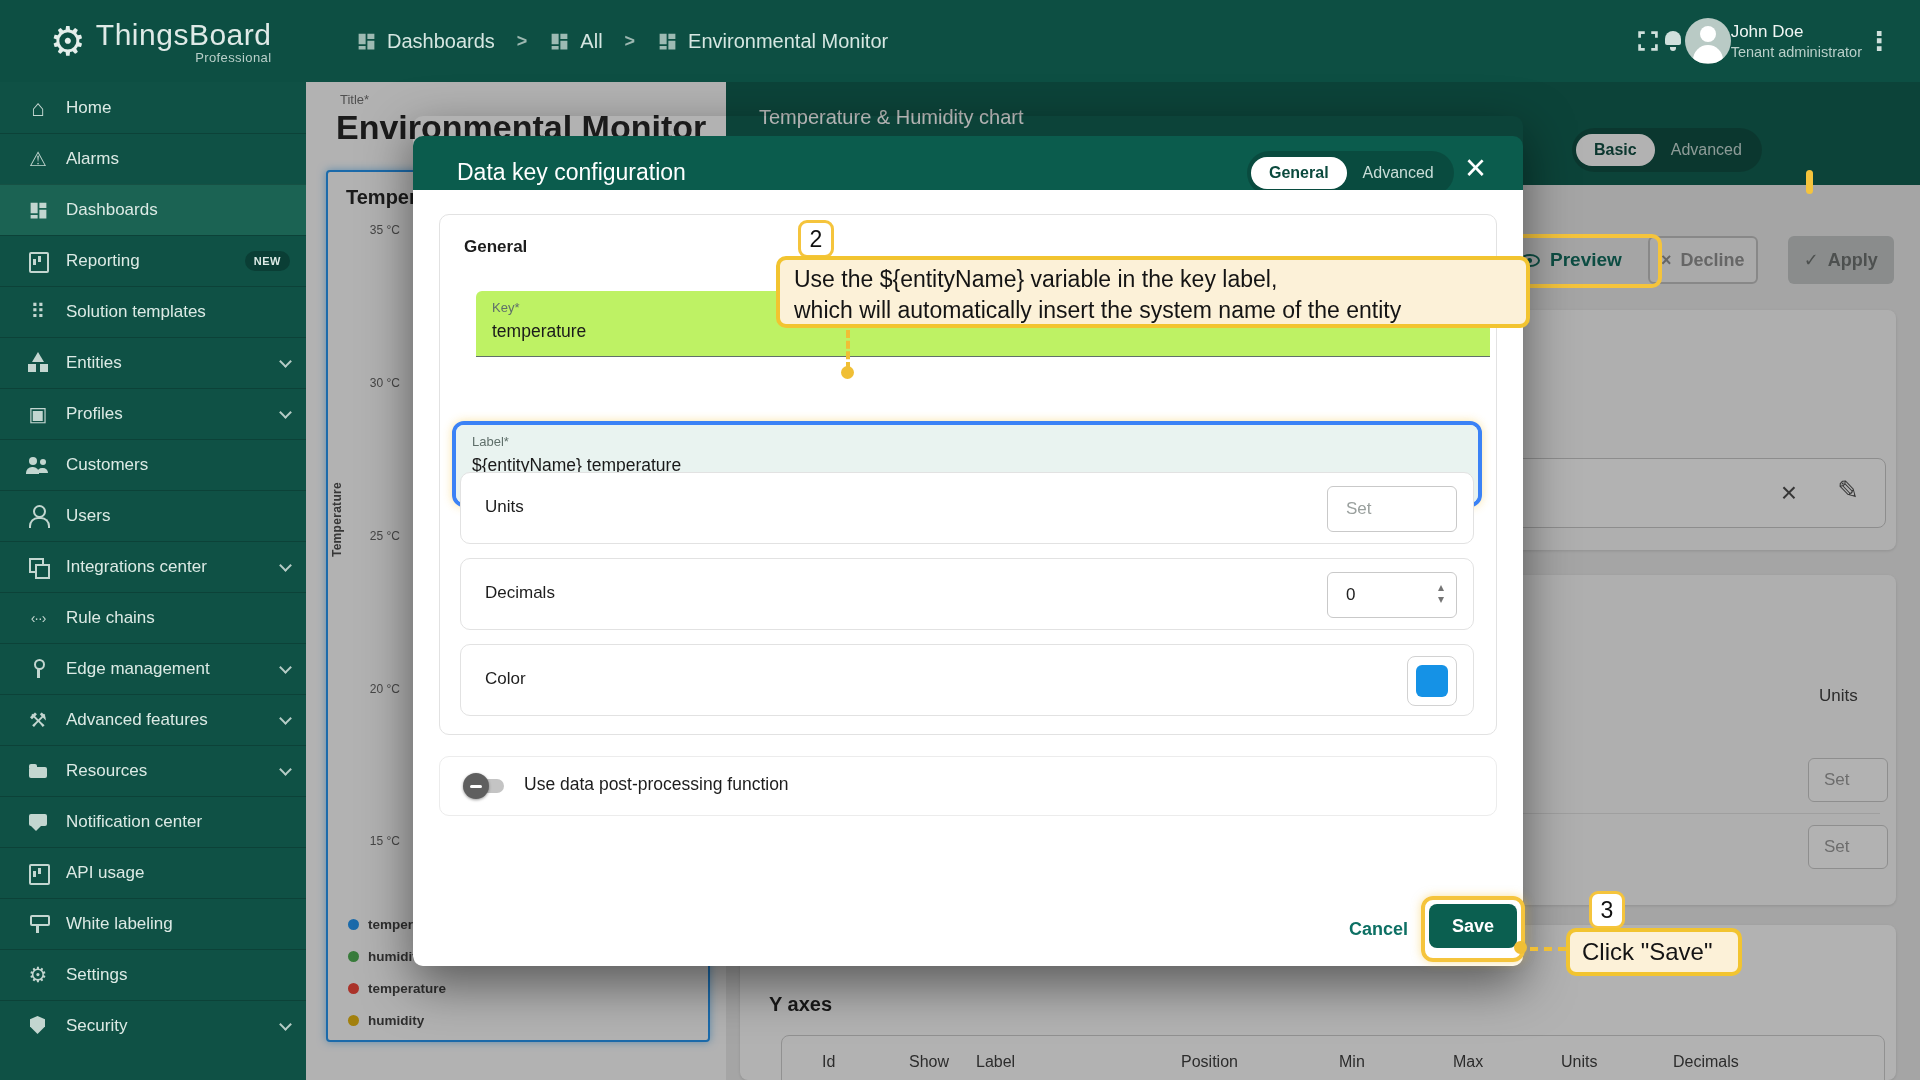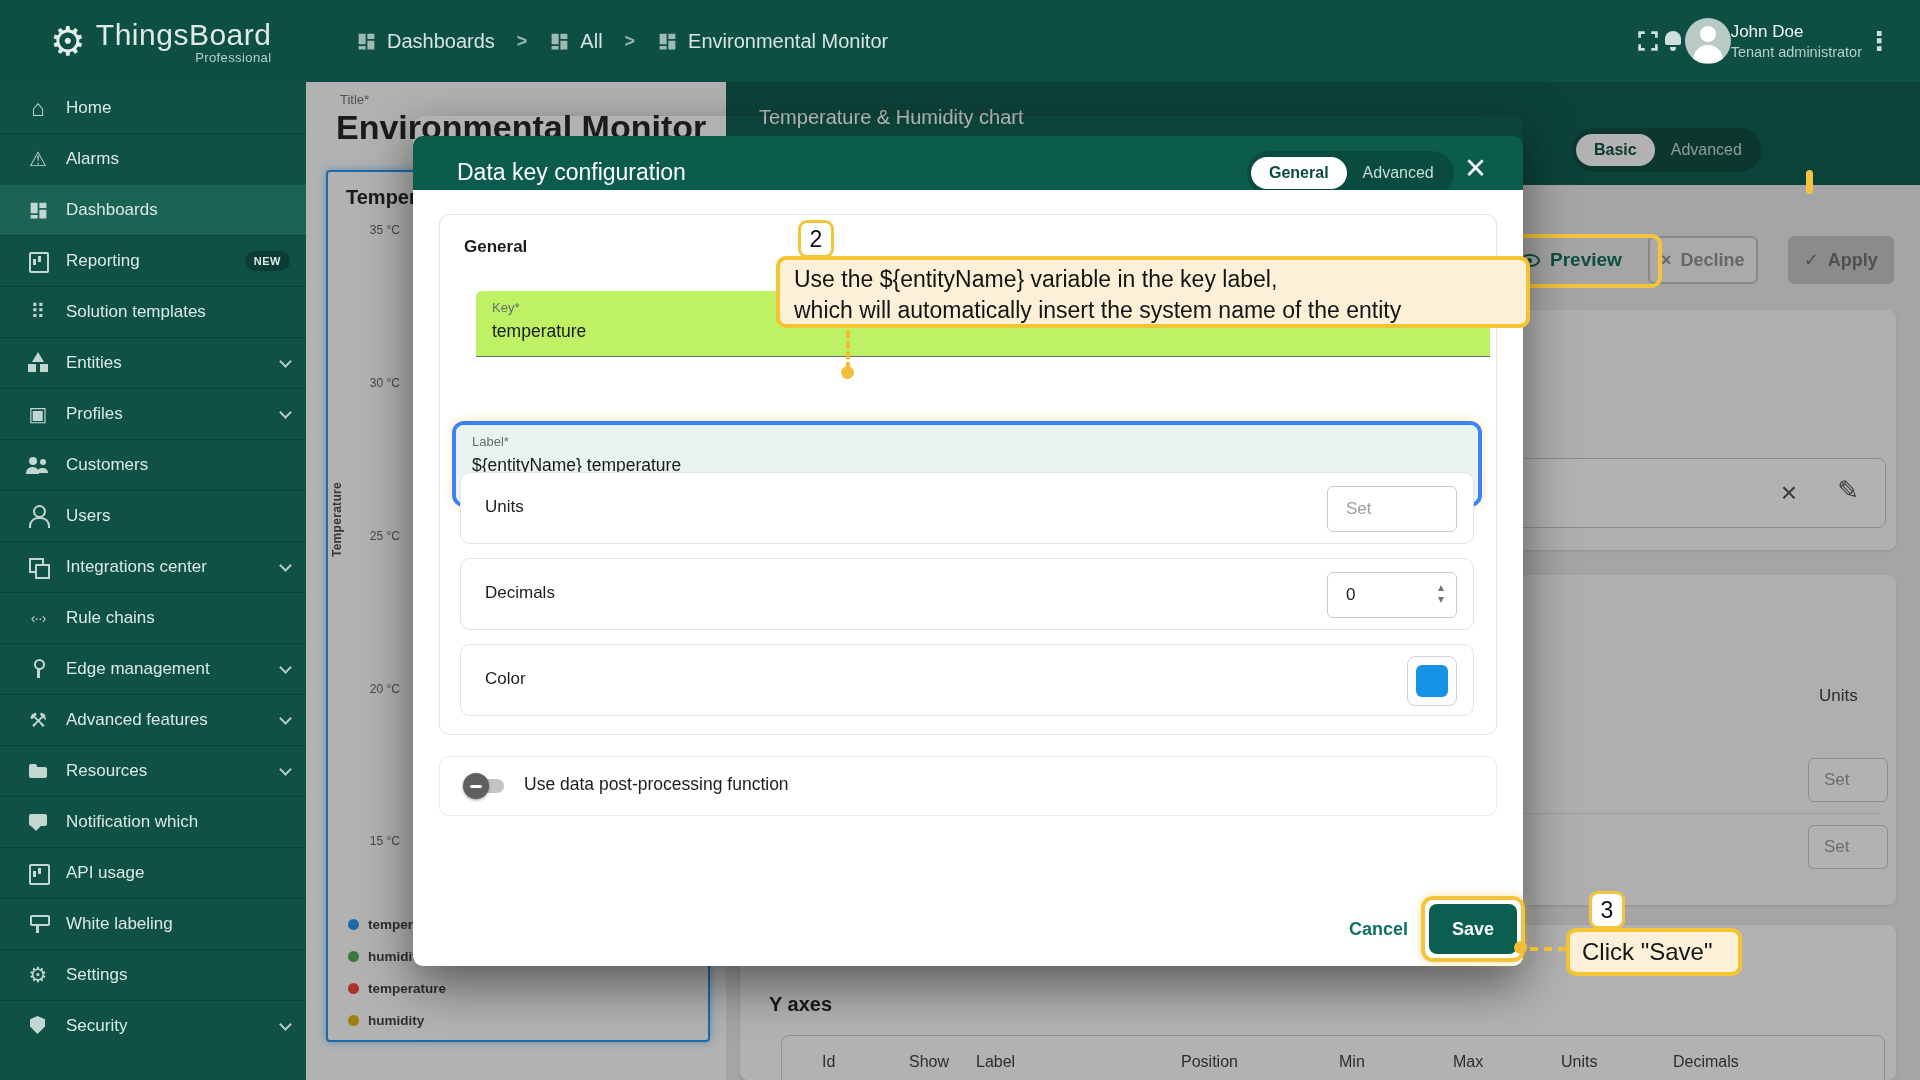--- a/index.html
+++ b/index.html
@@ -156,21 +156,21 @@
   .rc-numbox .spin{right:12px;top:8px;font-size:12px;color:#757575;}
   .swatch-btn{position:absolute;right:16px;top:11px;width:50px;height:50px;border:1.5px solid #d2d2d2;border-radius:8px;display:flex;align-items:center;justify-content:center;background:#fff;}
   .swatch{width:32px;height:32px;border-radius:6px;}
   .toggle-row{position:absolute;left:26px;top:566px;width:1058px;height:60px;border:1.5px solid #ececec;border-radius:10px;background:#fff;}
   .toggle{position:absolute;left:26px;top:22px;width:38px;height:14px;background:#c4c4c4;border-radius:7px;}
   .toggle-thumb{position:absolute;left:-3px;top:-6px;width:26px;height:26px;border-radius:50%;background:#5f5f5f;box-shadow:0 1px 3px rgba(0,0,0,.4);}
   .toggle-thumb::after{content:"";position:absolute;left:7px;top:11.5px;width:12px;height:3px;background:#ffffff;border-radius:2px;}
   .toggle-label{position:absolute;left:84px;top:17px;font-size:17.5px;color:#1d1d1d;}
   .cancel-btn{position:absolute;left:936px;top:729px;font-size:18px;font-weight:700;color:#0d7064;}
   .save-ring{position:absolute;left:1008px;top:706px;width:104px;height:66px;border:4px solid #f5c43c;border-radius:12px;box-shadow:0 0 10px rgba(245,196,60,.5);}
-  .save-btn{position:absolute;left:4px;top:4px;width:88px;height:50px;background:#0b5f50;border-radius:8px;color:#fff;font-size:18px;font-weight:700;display:flex;align-items:center;justify-content:center;}
+  .save-btn{position:absolute;left:4px;top:4px;width:88px;height:44px;background:#0b5f50;border-radius:8px;color:#fff;font-size:18px;font-weight:700;display:flex;align-items:center;justify-content:center;}
   .ann-badge{position:absolute;width:36px;height:38px;background:#ffffff;border:3.5px solid #f5c43c;border-radius:9px;display:flex;align-items:center;justify-content:center;font-size:23px;color:#111;z-index:110;}
   .badge2{left:798px;top:220px;}
   .badge3{left:1589px;top:891px;}
   .tooltip{position:absolute;background:#fcf1d8;border:4px solid #f2c430;border-radius:10px;color:#141414;z-index:110;}
   .tip2{left:776px;top:256px;width:754px;height:72px;padding:4px 14px;font-size:23px;line-height:31px;white-space:nowrap;overflow:hidden;}
   .tip3{left:1566px;top:928px;width:176px;height:48px;padding:6px 12px;font-size:24px;z-index:110;}
   .conn-v{position:absolute;left:846px;top:330px;width:0;height:40px;border-left:4px dashed #f0bf35;z-index:110;}
   .dot2{position:absolute;left:841px;top:366px;width:13px;height:13px;border-radius:50%;background:#f0bf35;z-index:110;}
   .conn-h{position:absolute;left:1530px;top:947px;width:36px;height:0;border-top:4px dashed #f0bf35;z-index:110;}
   .dot3{position:absolute;left:1514px;top:941px;width:13px;height:13px;border-radius:50%;background:#f0bf35;z-index:110;}
@@ -287,21 +287,21 @@
         <span class="nav-label">Advanced features</span>
         <span class="chev"></span>
       </div>
     <div class="nav-item">
         <span class="nav-ic gi-resources"></span>
         <span class="nav-label">Resources</span>
         <span class="chev"></span>
       </div>
     <div class="nav-item">
         <span class="nav-ic gi-notifications"></span>
-        <span class="nav-label">Notification which</span>
+        <span class="nav-label">Notification center</span>
       </div>
     <div class="nav-item">
         <span class="nav-ic gi-api"></span>
         <span class="nav-label">API usage</span>
       </div>
     <div class="nav-item">
         <span class="nav-ic gi-white"></span>
         <span class="nav-label">White labeling</span>
       </div>
     <div class="nav-item">

